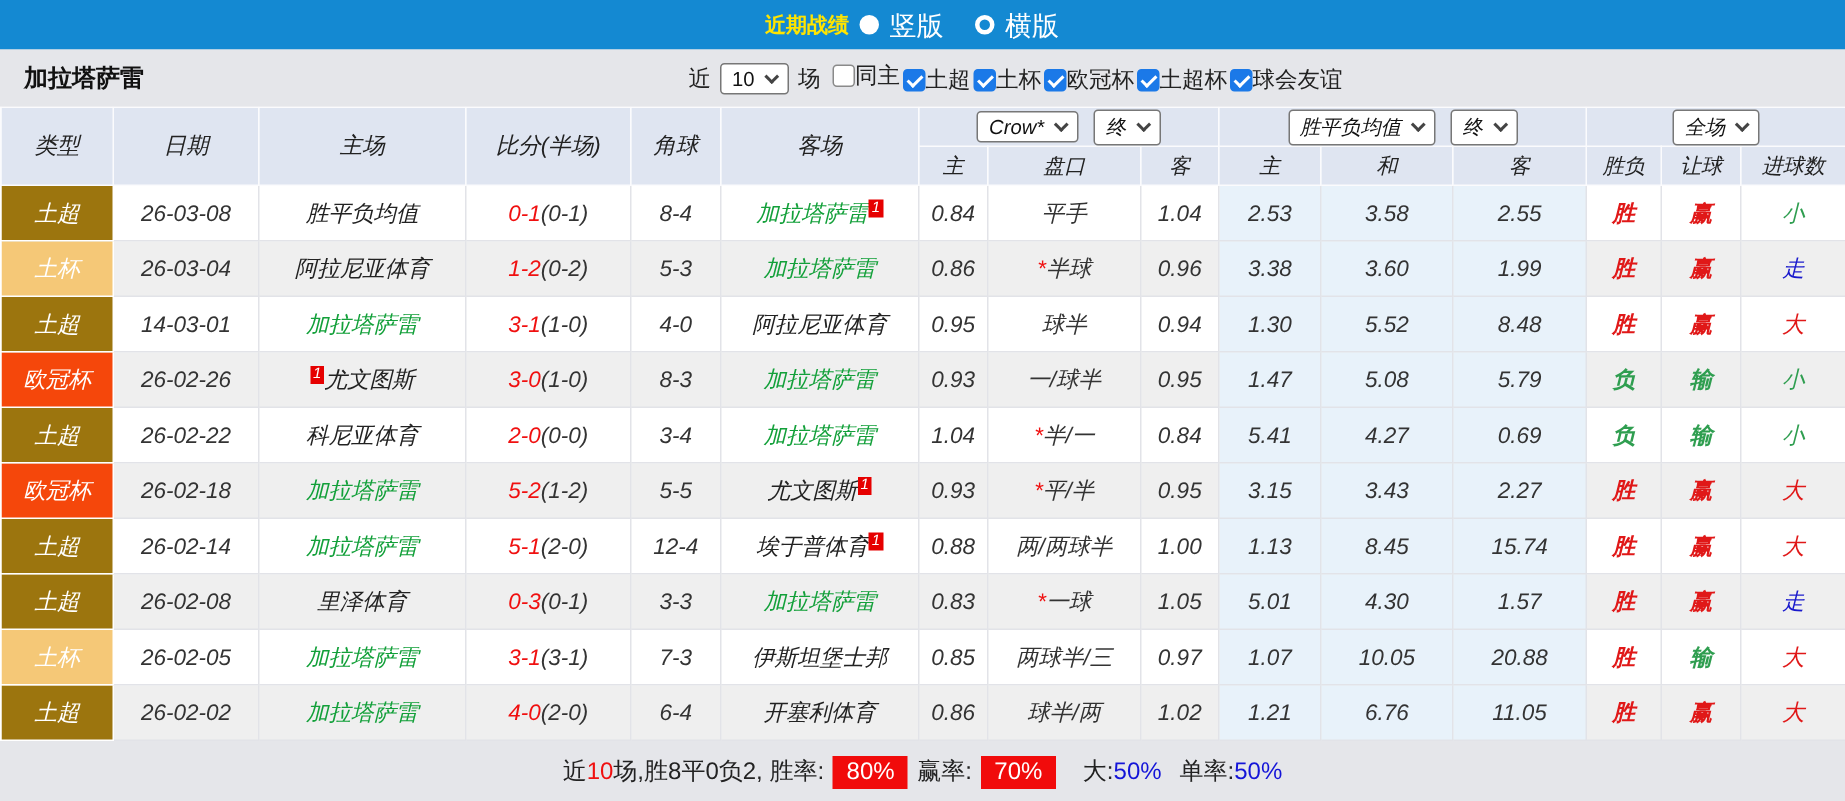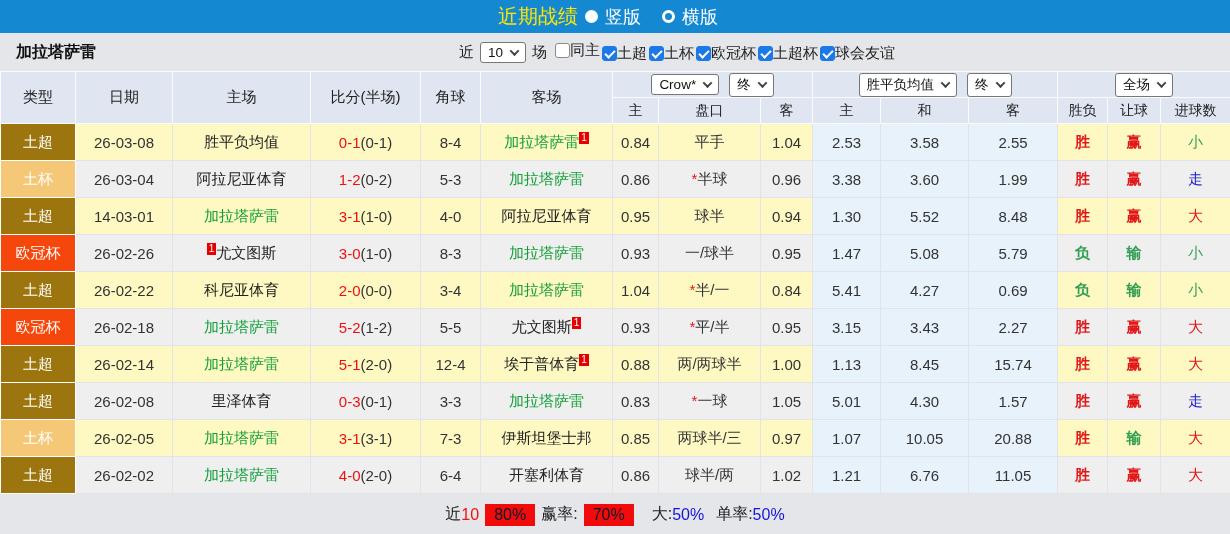--- a/index.html
+++ b/index.html
@@ -1,40 +1,40 @@
 <!DOCTYPE html>
 <html><head>
 <meta charset="utf-8">
 <style>
   * { margin:0; padding:0; box-sizing:border-box; }
   html,body { width:1230px; font-family:"Liberation Sans", sans-serif; background:#e5e6ea; }
   .page { width:1230px; height:534px; background:#e5e6ea; overflow:hidden; }
 
   
   .topbar { height:33px; background:#1489d2; display:flex; align-items:center; justify-content:center; gap:7px; }
-  .topbar-title { color:#ffe400; font-weight:normal; font-size:20px; }
+  .topbar-title { color:#ffe400; font-weight:bold; font-size:14px; }
   .radio { width:13px; height:13px; border-radius:50%; display:inline-block; }
   .radio.sel { background:#fff; }
   .radio.unsel { background:transparent; border:3px solid #fff; }
   .radio-label { color:#fff; font-size:18px; margin-right:14px; }
 
   
   .filterbar { height:38px; background:#e5e6ea; display:flex; align-items:center; position:relative; font-size:15px; color:#222; }
   .team-name { position:absolute; left:16px; font-weight:bold; font-size:16px; color:#111; }
   .filters { margin:0 auto; display:flex; align-items:center; transform:translateX(62px); }
   .sel-box { display:inline-flex; align-items:center; background:#fff; border:1px solid #777; border-radius:3px; padding:2px 7px; font-size:13.5px; color:#111; gap:8px; cursor:default; }
   .chev { width:7px; height:7px; border-right:2px solid #444; border-bottom:2px solid #444; transform:rotate(45deg) translate(-1px,-1px); display:inline-block; }
   .cb-item { display:inline-flex; align-items:center; margin-left:2px; }
   .cb { width:15px; height:15px; border-radius:3px; display:inline-flex; align-items:center; justify-content:center; background:#fff; border:1px solid #8a8a8a; }
   .cb.checked { background:#1b79e8; border-color:#1b79e8; }
   .cb.checked::after { content:""; width:4px; height:8px; border:solid #fff; border-width:0 2px 2px 0; transform:rotate(45deg); margin-top:-2px; }
   .sp { margin:0 6px; }
 
   
-  table { border-collapse:collapse; width:1230px; table-layout:fixed; background:#fef9c3; }
+  table { border-collapse:collapse; width:1230px; table-layout:fixed; background:#ffffff;font-style:italic; }
   th { background:#dfe5f1; font-weight:normal; color:#222; border:1px solid #fbfbfd; }
   .hdr-main { font-size:15px; height:26px; }
   .hdr-sub th { font-size:14px; height:26px; }
   .hdr-grp { height:26px; }
   .grp-flex { display:flex; align-items:center; justify-content:center; gap:10px; }
   td { border:1px solid #e2e3e8; text-align:center; font-size:15px; color:#333; height:37px; }
   tbody tr:nth-child(even) td { background:#efefef; }
   td.c-type { color:#fff; border-color:#fff; }
   td.c-type.super { background:#9c750e; }
   td.c-type.cup { background:#f5c877; }
@@ -48,21 +48,21 @@
   td.c-avg { background:#e8f2fa !important; }
   .star { color:#f01010; }
   td.res.win, td.goal.big { color:#e01818; }
   td.res.lose, td.goal.small { color:#2f9e50; }
   td.goal.draw { color:#1818cc; }
   td.res { font-weight:bold; }
 
   
   .footer { height:41px; display:flex; align-items:center; justify-content:center; font-size:16px; color:#222; background:#e5e6ea; }
   .f-red { color:#f01010; }
-  .f-box { background:#f10b0b; color:#0f172a; padding:2px 9px; margin:0 6px;text-align:center; }
+  .f-box { background:#f10b0b; color:#ffffff; padding:2px 9px; margin:0 6px;text-align:center; }
   .f-blue { color:#1414d8; }
   .f-gap { margin-left:12px; }
 </style>
 </head>
 <body>
 
 <div class="page">
 
   <div class="topbar">
     <span class="topbar-title">近期战绩</span>
@@ -344,20 +344,21 @@
       <td class="res win">胜</td>
       <td class="res win">赢</td>
       <td class="goal big">大</td>
     </tr>
       </tbody>
   </table>
 
   <div class="footer">
     <span>近</span>
       <span class="f-red">10</span>
+      <span>场,胜8平0负2, 胜率:</span>
     <span class="f-box">80%</span>
     <span>赢率:</span>
     <span class="f-box">70%</span>
     <span class="f-gap">大:</span>
       <span class="f-blue">50%</span>
     <span class="f-gap">单率:</span>
       <span class="f-blue">50%</span>
   </div>
 
 </div>

